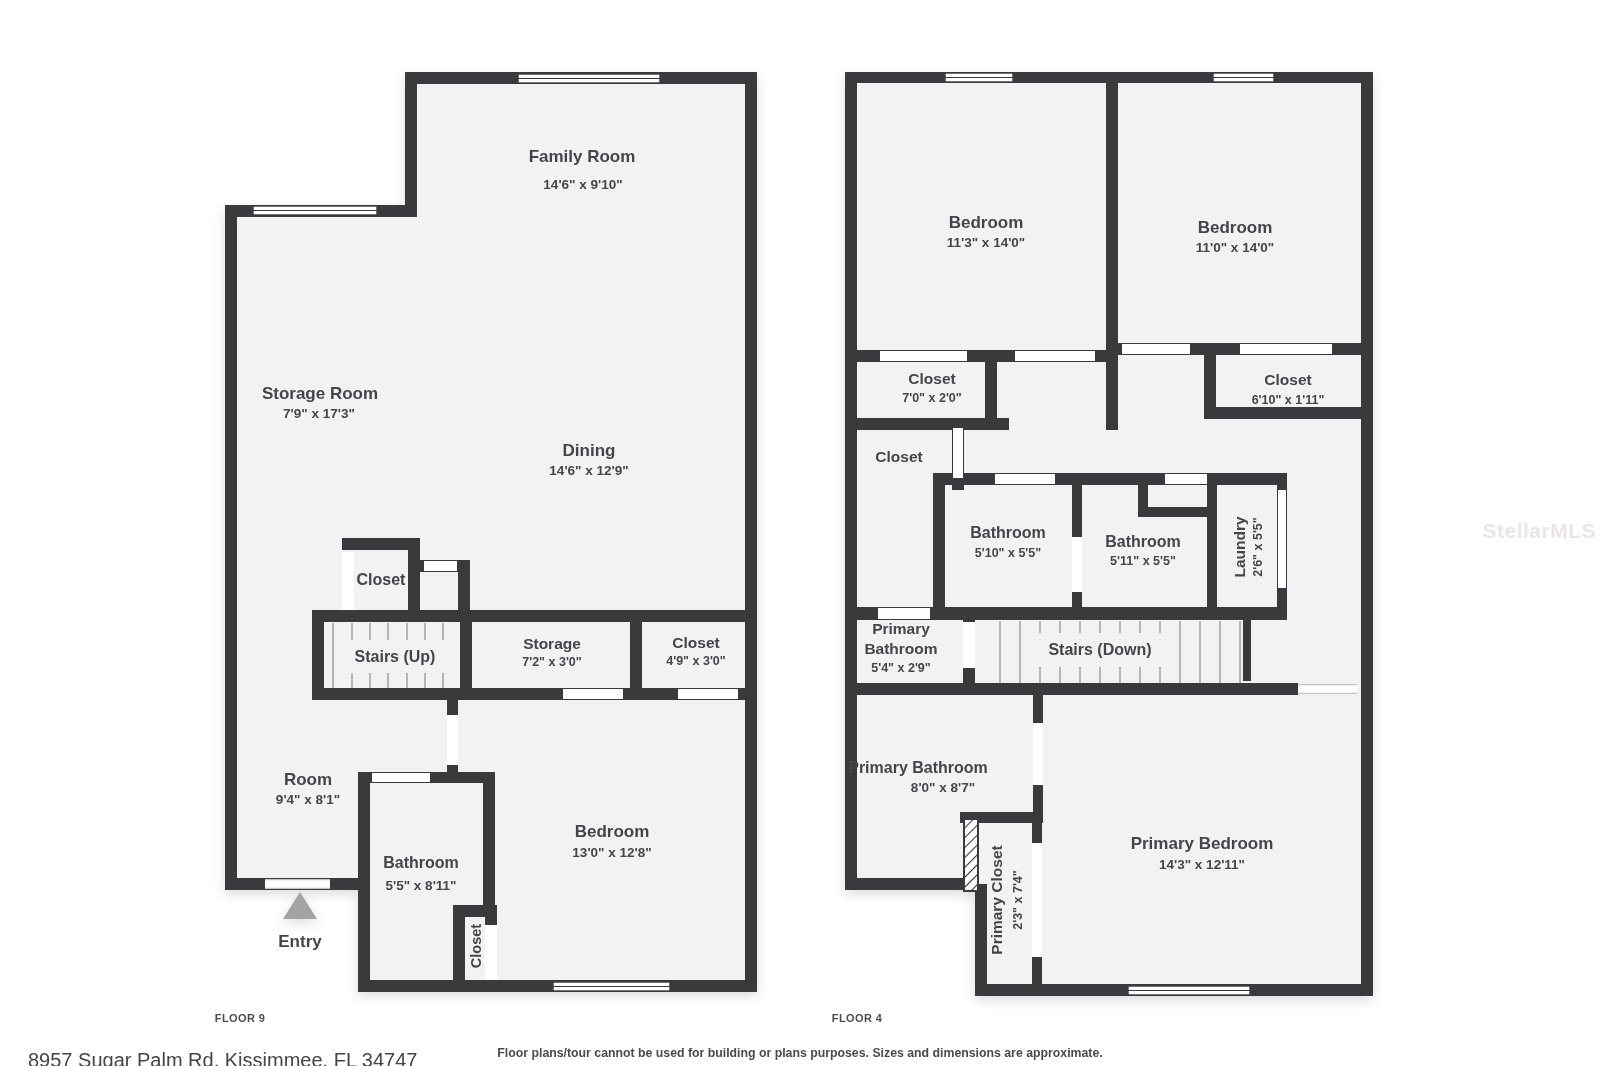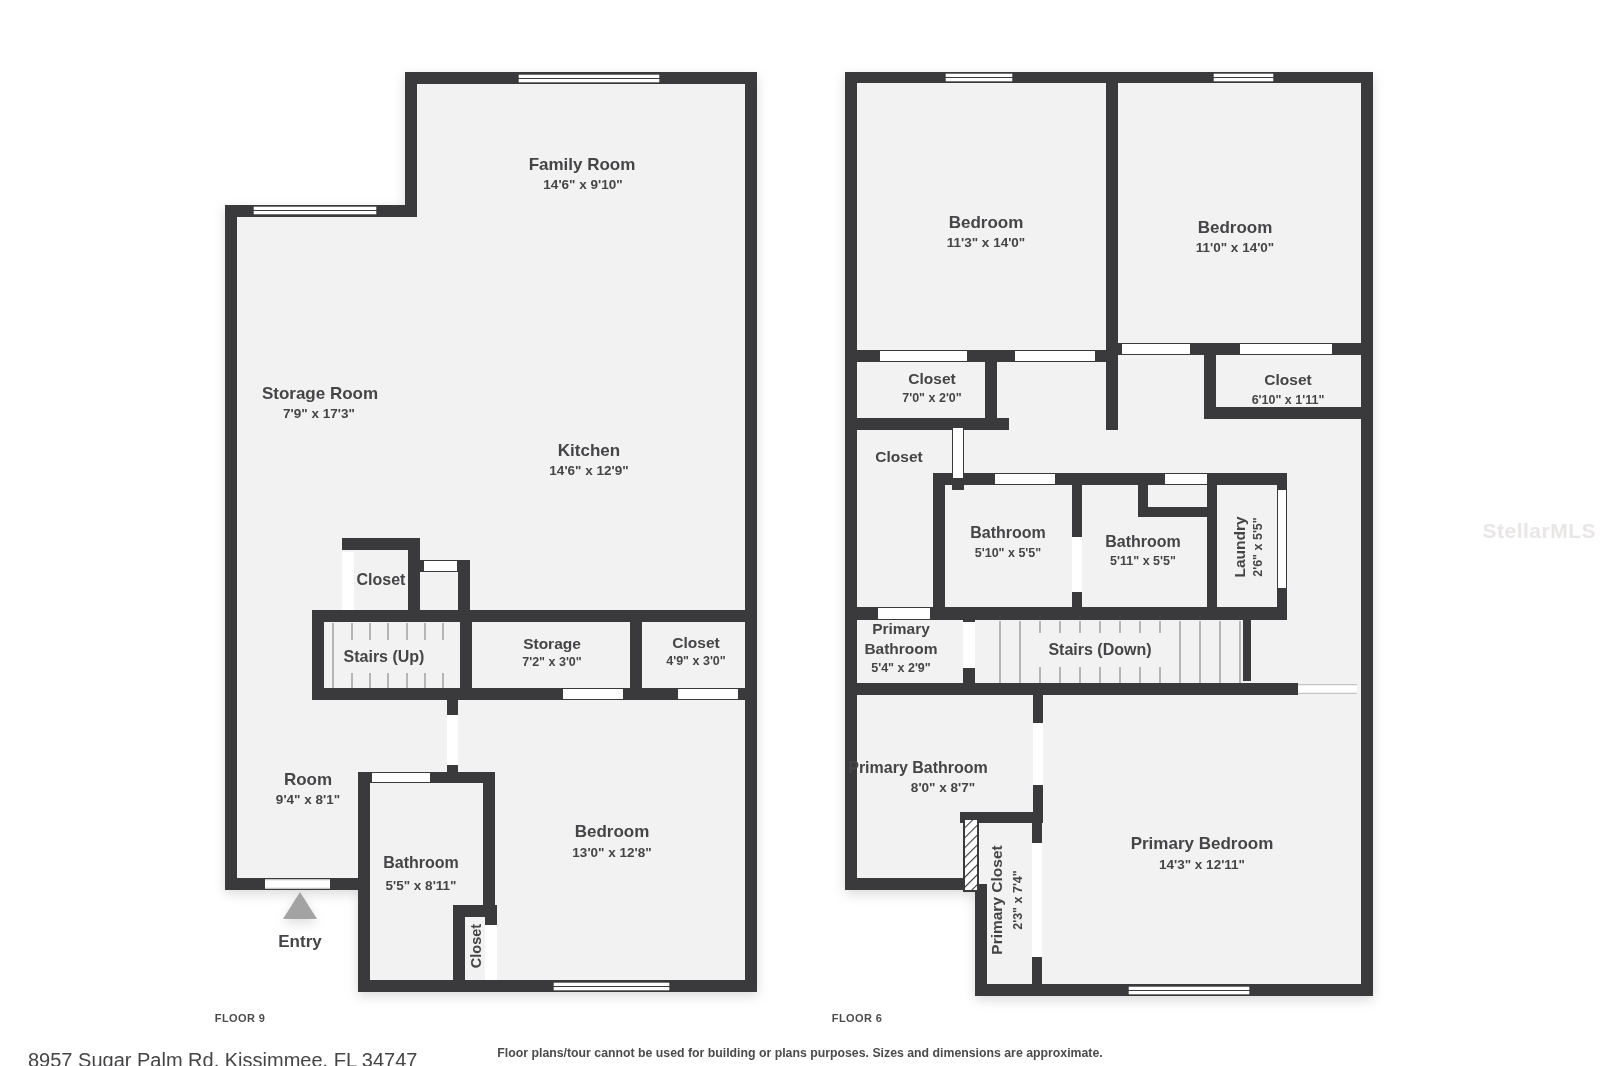--- a/index.html
+++ b/index.html
@@ -184,28 +184,28 @@
       <rect class="win" x="945" y="73" width="68" height="9"></rect>
           <line class="winline" x1="945" y1="77.5" x2="1013" y2="77.5"></line>
       <rect class="win" x="1213" y="73" width="61" height="9"></rect>
           <line class="winline" x1="1213" y1="77.5" x2="1274" y2="77.5"></line>
       <rect class="win" x="1128" y="986" width="122" height="9"></rect>
           <line class="winline" x1="1128" y1="990.5" x2="1250" y2="990.5"></line>
     </g>
   </g>
 </svg>
 
-<div class="lbl s17" style="left:582px;top:164px">Family Room</div>
+<div class="lbl s17" style="left:582px;top:156px">Family Room</div>
 <div class="lbl s13" style="left:583px;top:185px">14'6" x 9'10"</div>
 <div class="lbl s17" style="left:320px;top:393px">Storage Room</div>
 <div class="lbl s13" style="left:319px;top:414px">7'9" x 17'3"</div>
-<div class="lbl s17" style="left:589px;top:450px">Kitchen</div>
+<div class="lbl s17" style="left:589px;top:450px">Dining</div>
 <div class="lbl s13" style="left:589px;top:471px">14'6" x 12'9"</div>
 <div class="lbl s16" style="left:381px;top:580px">Closet</div>
-<div class="lbl s16" style="left:384px;top:657px">Stairs (Up)</div>
+<div class="lbl s16" style="left:395px;top:657px">Stairs (Up)</div>
 <div class="lbl s15" style="left:552px;top:644px">Storage</div>
 <div class="lbl s12" style="left:552px;top:662px">7'2" x 3'0"</div>
 <div class="lbl s15" style="left:696px;top:643px">Closet</div>
 <div class="lbl s12" style="left:696px;top:661px">4'9" x 3'0"</div>
 <div class="lbl s17" style="left:308px;top:779px">Room</div>
 <div class="lbl s13" style="left:308px;top:800px">9'4" x 8'1"</div>
 <div class="lbl s16" style="left:421px;top:863px">Bathroom</div>
 <div class="lbl s13" style="left:421px;top:886px">5'5" x 8'11"</div>
 <div class="lbl s14 vert" style="left:476px;top:946px">Closet</div>
 <div class="lbl s17" style="left:612px;top:831px">Bedroom</div>
@@ -232,18 +232,18 @@
 <div class="lbl s12" style="left:901px;top:668px">5'4" x 2'9"</div>
 <div class="lbl s16" style="left:1100px;top:650px">Stairs (Down)</div>
 <div class="lbl s16" style="left:918px;top:768px">Primary Bathroom</div>
 <div class="lbl s13" style="left:943px;top:788px">8'0" x 8'7"</div>
 <div class="lbl s15 vert" style="left:997px;top:900px">Primary Closet</div>
 <div class="lbl s12 vert" style="left:1018px;top:900px">2'3" x 7'4"</div>
 <div class="lbl s17" style="left:1202px;top:843px">Primary Bedroom</div>
 <div class="lbl s13" style="left:1202px;top:865px">14'3" x 12'11"</div>
 
 <div class="lbl cap" style="left:240px;top:1018px">FLOOR 9</div>
-<div class="lbl cap" style="left:857px;top:1018px">FLOOR 6</div>
+<div class="lbl cap" style="left:857px;top:1018px">FLOOR 4</div>
 <div class="addr">8957 Sugar Palm Rd, Kissimmee, FL 34747</div>
 <div class="lbl disc" style="left:800px;top:1053px">Floor plans/tour cannot be used for building or plans purposes. Sizes and dimensions are approximate.</div>
 <div class="wm">StellarMLS</div>
 
 </div>
 
 </body></html>

